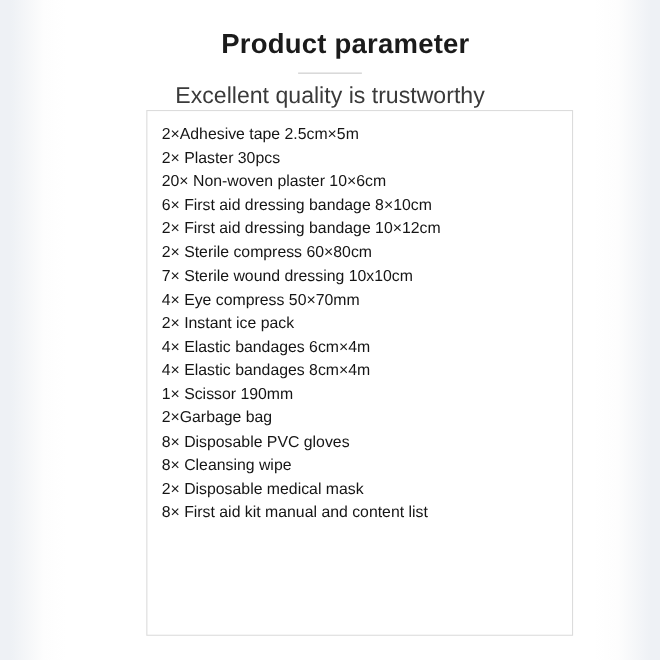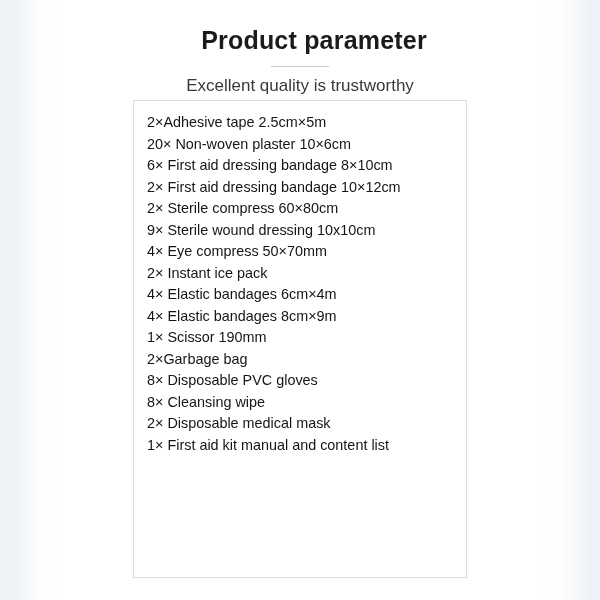--- a/index.html
+++ b/index.html
@@ -32,30 +32,30 @@
   }
   .rule {
     width: 58px;
     height: 1px;
     background: #c9c9c9;
     border: 0;
     margin: 11px auto 0 auto;
   }
   .subtitle {
     text-align: center;
-    font-size: 17px;
+    font-size: 21px;
     color: #3a3a3a;
     margin: 9px 0 0 0;
     font-weight: normal;
   }
   .list-card {
     position: absolute;
     left: 133px;
     top: 100px;
-    width: 334px;
+    width: 388px;
     height: 478px;
     background: #ffffff;
     border: 1px solid #dcdcdc;
     box-sizing: border-box;
     padding: 11px 0 0 13px;
   }
   .item {
     font-size: 14.4px;
     color: #151515;
     line-height: 21.5px;
@@ -67,30 +67,31 @@
 <body>
 
 <div class="page">
 
   <h1 class="title">Product parameter</h1>
   <div class="rule"></div>
   <div class="subtitle">Excellent quality is trustworthy</div>
 
   <div class="list-card">
     <div class="item">2×Adhesive tape  2.5cm×5m</div>
+    <div class="item">2× Plaster 30pcs</div>
     <div class="item">20× Non-woven plaster 10×6cm</div>
     <div class="item">6× First aid dressing bandage 8×10cm</div>
     <div class="item">2× First aid dressing bandage 10×12cm</div>
     <div class="item">2× Sterile compress 60×80cm</div>
-    <div class="item">9× Sterile wound dressing 10x10cm</div>
+    <div class="item">7× Sterile wound dressing 10x10cm</div>
     <div class="item">4× Eye compress 50×70mm</div>
     <div class="item">2× Instant ice pack</div>
     <div class="item">4× Elastic bandages  6cm×4m</div>
-    <div class="item">4× Elastic bandages  8cm×9m</div>
+    <div class="item">4× Elastic bandages  8cm×4m</div>
     <div class="item">1× Scissor 190mm</div>
     <div class="item">2×Garbage bag</div>
     <div class="item">8× Disposable PVC gloves</div>
     <div class="item">8× Cleansing wipe</div>
     <div class="item">2× Disposable medical mask</div>
-    <div class="item">1× First aid kit manual and content list</div>
+    <div class="item">8× First aid kit manual and content list</div>
   </div>
 
 </div>
 
 </body></html>

